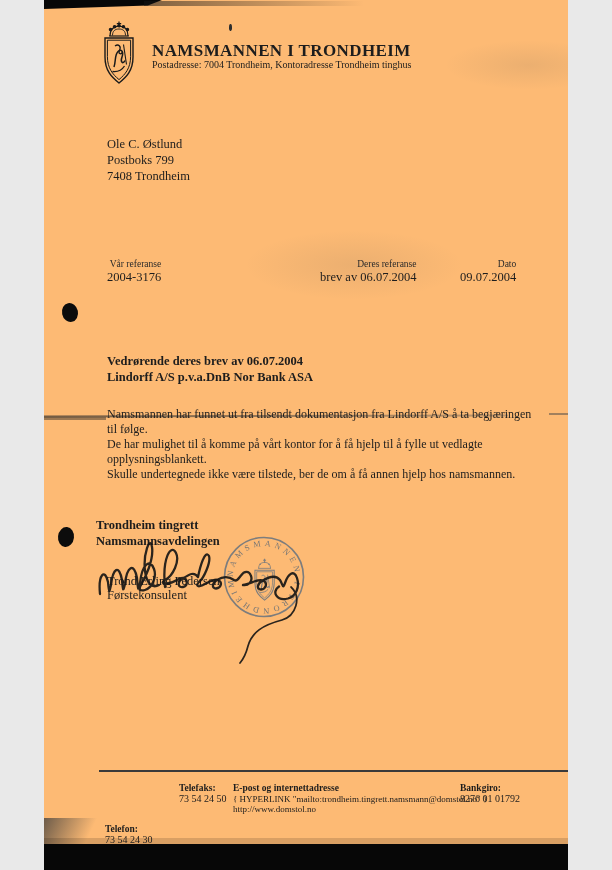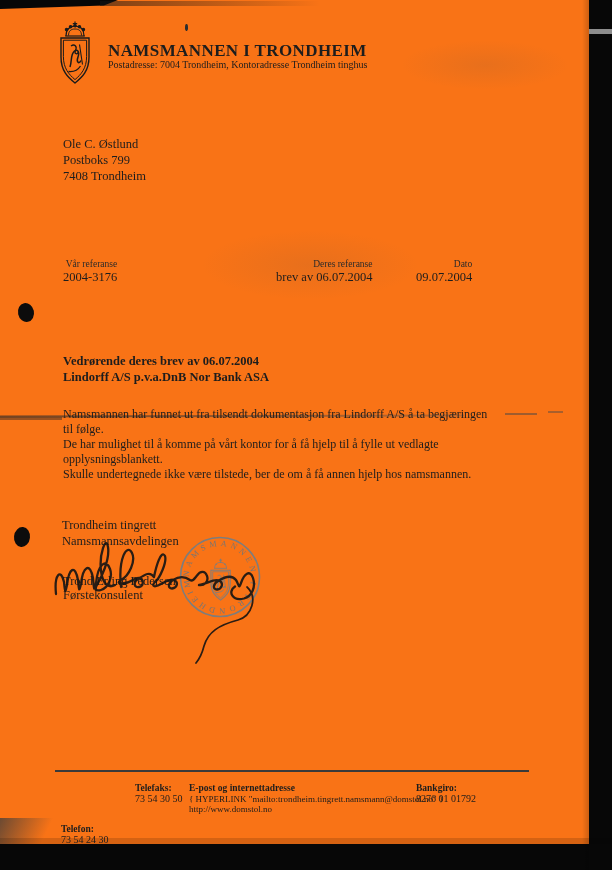--- a/index.html
+++ b/index.html
@@ -1,17 +1,17 @@
 <!DOCTYPE html>
 <html><head>
 <meta charset="utf-8">
 <style>
   html,body{margin:0;padding:0;background:#e9e9e9;}
-  #stage{position:relative;width:612px;height:870px;margin:0 auto;overflow:hidden;
-         background:#f97316;font-family:"Liberation Serif","DejaVu Serif",serif;color:#1d1d1d;}
+  #stage{position:relative;width:524px;height:870px;margin:0 auto;overflow:hidden;
+         background:#fdba74;font-family:"Liberation Serif","DejaVu Serif",serif;color:#1d1d1d;}
   .abs{position:absolute;white-space:nowrap;}
   
   .edge{position:absolute;background:#070707;}
   .edge-top{left:0;top:0;width:118px;height:9px;clip-path:polygon(0 0,100% 0,88% 62%,0 100%);}
   .edge-top-smear{left:100px;top:1px;width:220px;height:5px;background:linear-gradient(90deg,rgba(20,20,20,.55),rgba(20,20,20,0));}
   .edge-right{left:589px;top:0;width:23px;height:870px;}
   .edge-right-gap{left:589px;top:29px;width:23px;height:5px;background:#8d8d8d;position:absolute;}
   .edge-bottom{left:0;top:844px;width:612px;height:26px;}
   .edge-bl-wedge{left:0;top:818px;width:64px;height:26px;position:absolute;
       background:linear-gradient(115deg,rgba(60,60,60,.75),rgba(60,60,60,0) 70%);}
@@ -36,21 +36,21 @@
   
   .recipient{left:63px;top:136px;font-size:12.5px;line-height:16px;}
   
   .ref-label{font-size:9.5px;color:#2a2a2a;text-align:right;}
   .ref-value{font-size:12.5px;margin-top:1px;}
   
   .subject{left:63px;top:353px;font-size:12.5px;font-weight:bold;line-height:16px;}
   
   .bodytext{left:63px;top:407px;font-size:12px;line-height:15px;}
   
-  .sig-office{left:62px;top:517px;font-size:12.5px;line-height:16px;}
+  .sig-office{left:52px;top:517px;font-size:12.5px;line-height:16px;font-weight:bold;}
   .sig-name{left:63px;top:574px;font-size:12.5px;}
   .sig-title{left:63px;top:588px;font-size:12.5px;}
   
   .footer-rule{left:55px;top:770px;width:474px;height:2px;position:absolute;background:#3a3a3a;}
   .f-label{font-size:9.5px;font-weight:bold;}
   .f-value{font-size:10px;}
   .f-small{font-size:9px;}
   svg{position:absolute;overflow:visible;}
 </style>
 </head>
@@ -168,21 +168,21 @@
     </g>
   </svg>
 
   <div class="footer-rule"></div>
   <div class="abs" style="left:61px;top:783px;margin-top:41px;">
     <div class="f-label">Telefon:</div>
     <div class="f-value">73 54 24 30</div>
   </div>
   <div class="abs" style="left:135px;top:783px;">
     <div class="f-label">Telefaks:</div>
-    <div class="f-value">73 54 30 50</div>
+    <div class="f-value">73 54 24 50</div>
   </div>
   <div class="abs" style="left:189px;top:783px;">
     <div class="f-label">E-post og internettadresse</div>
     <div class="f-small" style="margin-top:1px;">{ HYPERLINK "mailto:trondheim.tingrett.namsmann@domstol.no" }</div>
     <div class="f-small">http://www.domstol.no</div>
   </div>
   <div class="abs" style="left:416px;top:783px;">
     <div class="f-label">Bankgiro:</div>
     <div class="f-value">8276 01 01792</div>
   </div>

